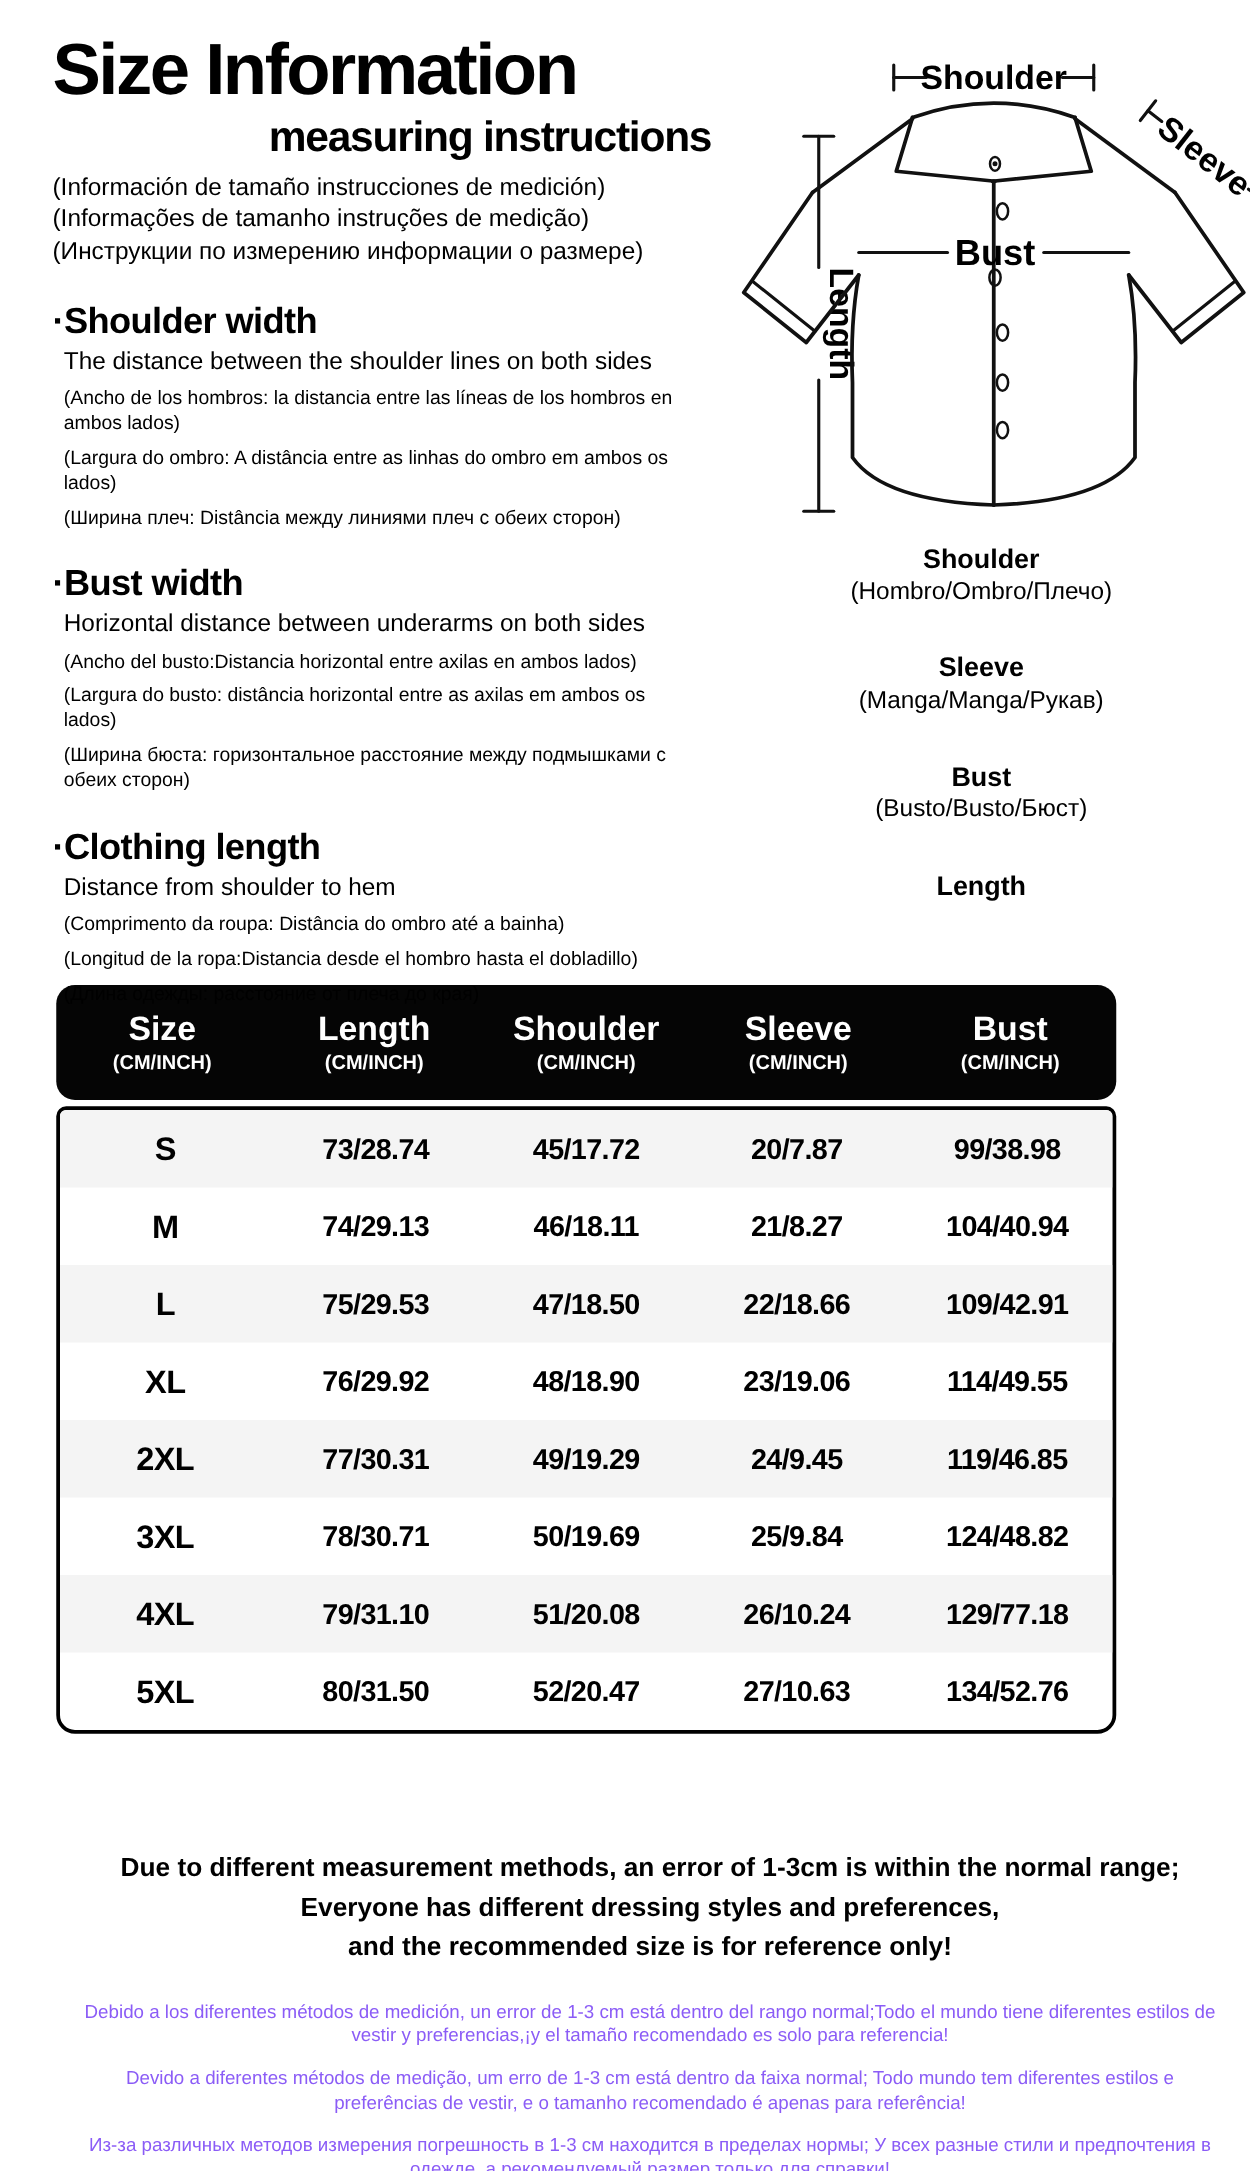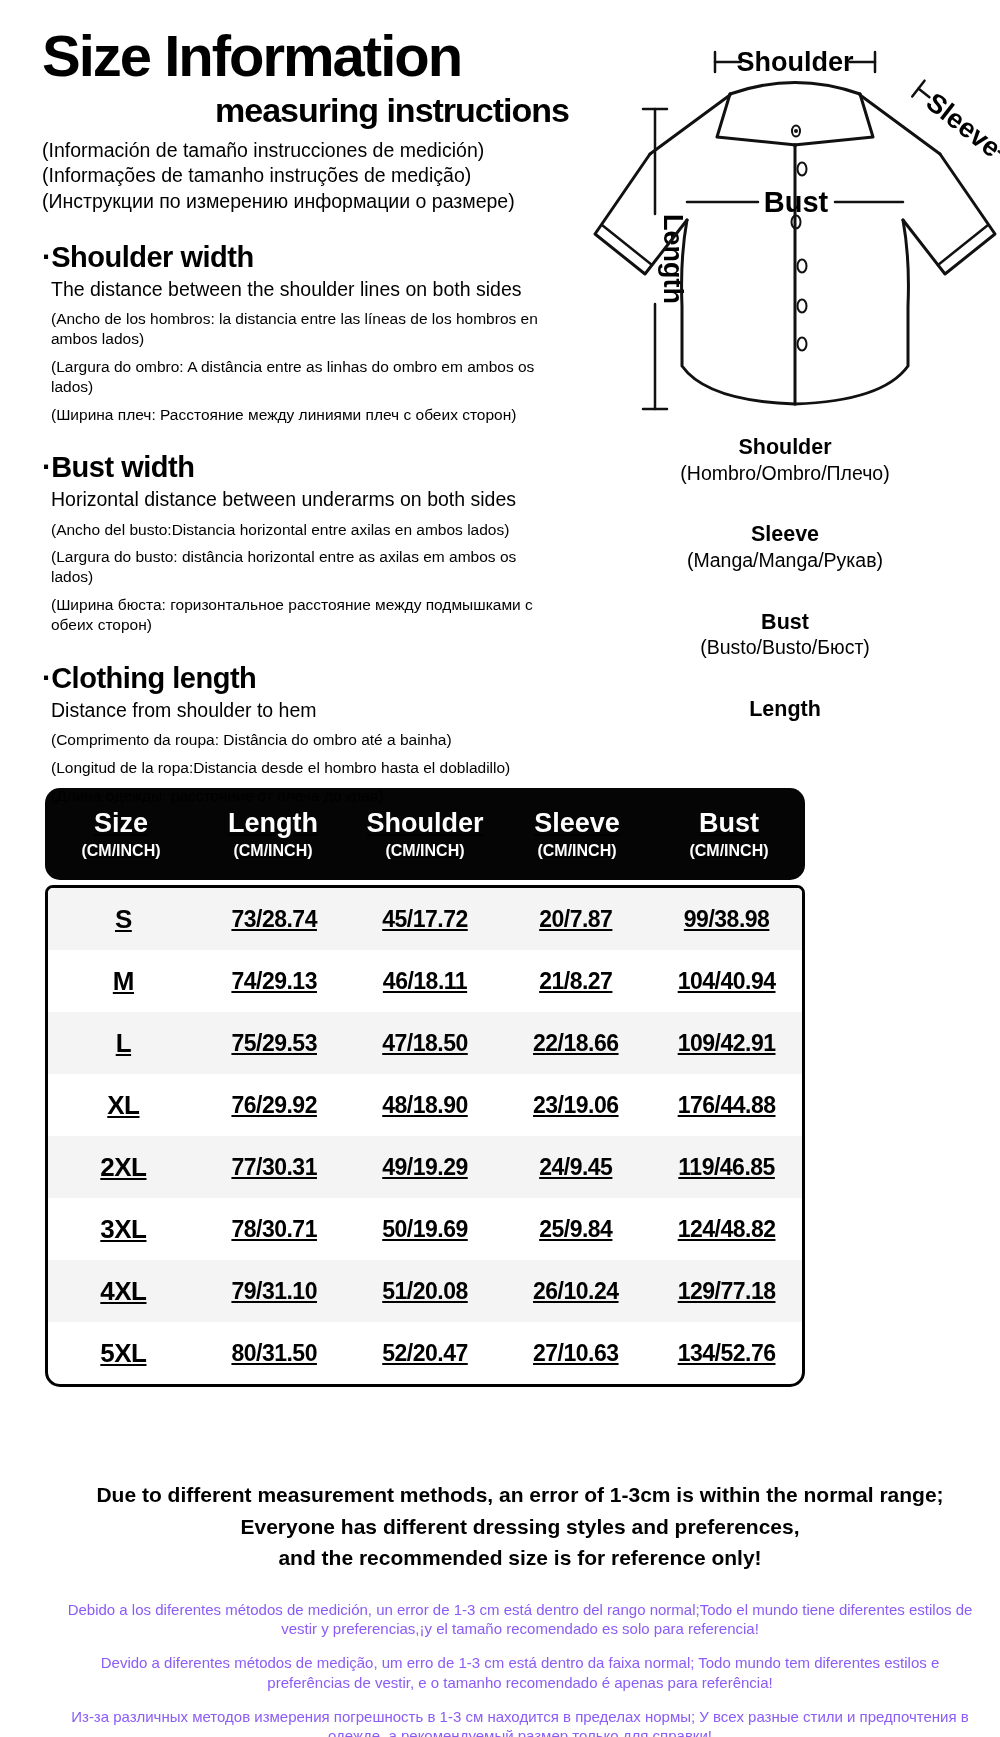--- a/index.html
+++ b/index.html
@@ -21,21 +21,21 @@
   .section-desc{font-size:19.5px;margin:3px 0 2px 9px;line-height:1.25;}
   .tr-line{font-size:15.5px;line-height:1.28;margin:8px 0 0 9px;max-width:505px;}
 
   
   .shirt-svg{display:block;margin:0 auto 16px auto;}
   .legend-item{margin-bottom:36px;}
   .legend-term{font-size:21.5px;font-weight:bold;line-height:1.25;}
   .legend-tr{font-size:19.5px;line-height:1.25;}
 
   
-  .size-table{margin:0 25px;width:760px;text-decoration:underline;}
+  .size-table{margin:0 25px;width:848px;}
   .thead{background:#050505;color:#fff;border-radius:15px;height:92px;
          display:grid;grid-template-columns:repeat(5,1fr);align-items:center;}
   .th{ text-align:center;}
   .th .lbl{font-size:27px;font-weight:bold;line-height:1.15;}
   .th .unit{font-size:16px;font-weight:bold;margin-top:2px;}
   .tbody{border:3px solid #000;border-radius:8px 8px 15px 15px;margin-top:5px;overflow:hidden;}
   .trow{display:grid;grid-template-columns:repeat(5,1fr);height:62px;align-items:center;}
   .trow.alt{background:#f4f4f4;}
   .td{text-align:center;font-size:23px;font-weight:bold;letter-spacing:-0.5px;}
   .td.size{font-size:26px;}
@@ -60,21 +60,21 @@
       <p class="title-tr">(Informações de tamanho instruções de medição)</p>
       <p class="title-tr">(Инструкции по измерению информации о размере)</p>
 
       <div class="section">
         <h2 class="section-h">
           <span class="bullet">·</span><span>Shoulder width</span>
         </h2>
         <div class="section-desc">The distance between the shoulder lines on both sides</div>
         <p class="tr-line">(Ancho de los hombros: la distancia entre las líneas de los hombros en ambos lados)</p>
         <p class="tr-line">(Largura do ombro: A distância entre as linhas do ombro em ambos os lados)</p>
-        <p class="tr-line">(Ширина плеч: Расстояние между линиями плеч с обеих сторон)</p>
+        <p class="tr-line">(Ширина плеч: Distância между линиями плеч с обеих сторон)</p>
       </div>
 
       <div class="section">
         <h2 class="section-h">
           <span class="bullet">·</span><span>Bust width</span>
         </h2>
         <div class="section-desc">Horizontal distance between underarms on both sides</div>
         <p class="tr-line">(Ancho del busto:Distancia horizontal entre axilas en ambos lados)</p>
         <p class="tr-line">(Largura do busto: distância horizontal entre as axilas em ambos os lados)</p>
         <p class="tr-line">(Ширина бюста: горизонтальное расстояние между подмышками с обеих сторон)</p>
@@ -212,21 +212,21 @@
         <div class="td">75/29.53</div>
         <div class="td">47/18.50</div>
         <div class="td">22/18.66</div>
         <div class="td">109/42.91</div>
       </div>
       <div class="trow">
         <div class="td size">XL</div>
         <div class="td">76/29.92</div>
         <div class="td">48/18.90</div>
         <div class="td">23/19.06</div>
-        <div class="td">176/44.88</div>
+        <div class="td">114/49.55</div>
       </div>
       <div class="trow alt">
         <div class="td size">2XL</div>
         <div class="td">77/30.31</div>
         <div class="td">49/19.29</div>
         <div class="td">24/9.45</div>
         <div class="td">119/46.85</div>
       </div>
       <div class="trow">
         <div class="td size">3XL</div>

